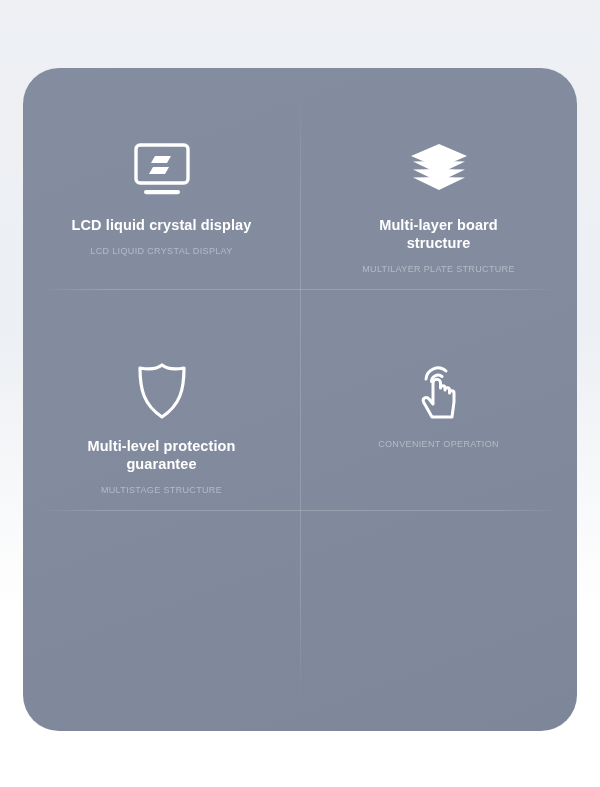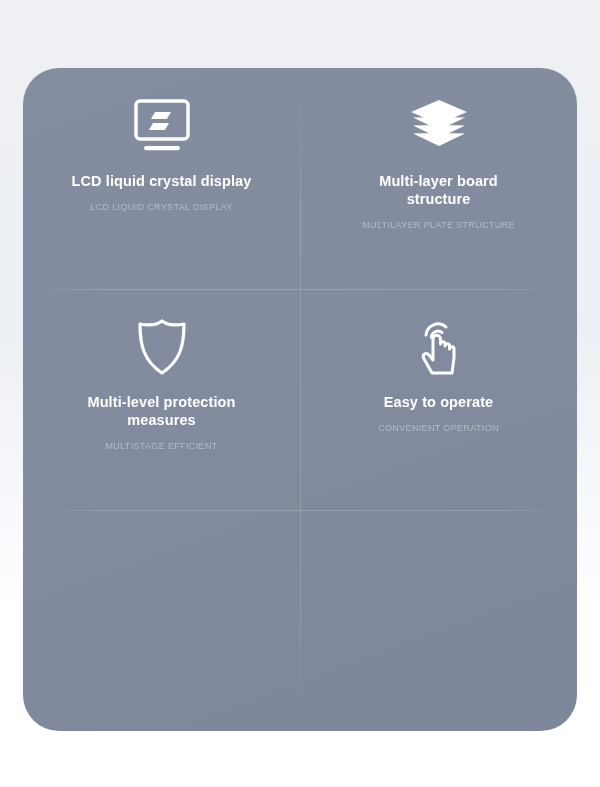--- a/index.html
+++ b/index.html
@@ -42,20 +42,21 @@
   }
 
   .cell {
     position: relative;
     display: flex;
     flex-direction: column;
     align-items: center;
     justify-content: flex-start;
     padding-top: 22px;
     box-sizing: border-box;
+    margin-top: 44px;
   }
 
   .icon-wrap {
     height: 72px;
     display: flex;
     align-items: center;
     justify-content: center;
   }
 
   .icon-wrap svg {
@@ -143,37 +144,36 @@
       </div>
 
 
 
       <div class="cell">
         <div class="icon-wrap">
           <svg width="60" height="62" viewBox="0 0 60 62">
             <path d="M30 5 C25 9 16 9.5 8 8 C8 30 12 45 30 57 C48 45 52 30 52 8 C44 9.5 35 9 30 5 Z" fill="none" stroke="#ffffff" stroke-width="3.2" stroke-linejoin="round"></path>
           </svg>
         </div>
-        <div class="cell-title">Multi-level protection measures</div>
-        <div class="cell-sub">MULTISTAGE EFFICIENT</div>
+        <div class="cell-title">Multi-level protection guarantee</div>
+        <div class="cell-sub">MULTISTAGE STRUCTURE</div>
       </div>
 
       <div class="cell">
         <div class="icon-wrap">
           <svg width="62" height="62" viewBox="0 0 62 62">
             <g fill="none" stroke="#ffffff" stroke-width="3" stroke-linecap="round" stroke-linejoin="round">
               <path d="M18 19 A12 12 0 0 1 38 11"></path>
               <path d="M23.5 21.5 A6.5 6.5 0 0 1 34 16.5"></path>
               <path d="M25 23 L25 44 L21 39 C18.5 36 14 38 15.5 42 L24 57 L44 57
                        L46 42 L46 33 C46 30 41.5 30 41.5 33
                        L41.5 30 C41.5 27 37 27 37 30
                        L37 28 C37 25 32.5 25 32.5 28
                        L32.5 23 A3.75 3.75 0 0 0 25 23 Z"></path>
             </g>
           </svg>
         </div>
-        <div class="cell-title">Easy to operate</div>
         <div class="cell-sub">CONVENIENT OPERATION</div>
       </div>
 
     </div>
   </div>
 </div>
 
 </body></html>

